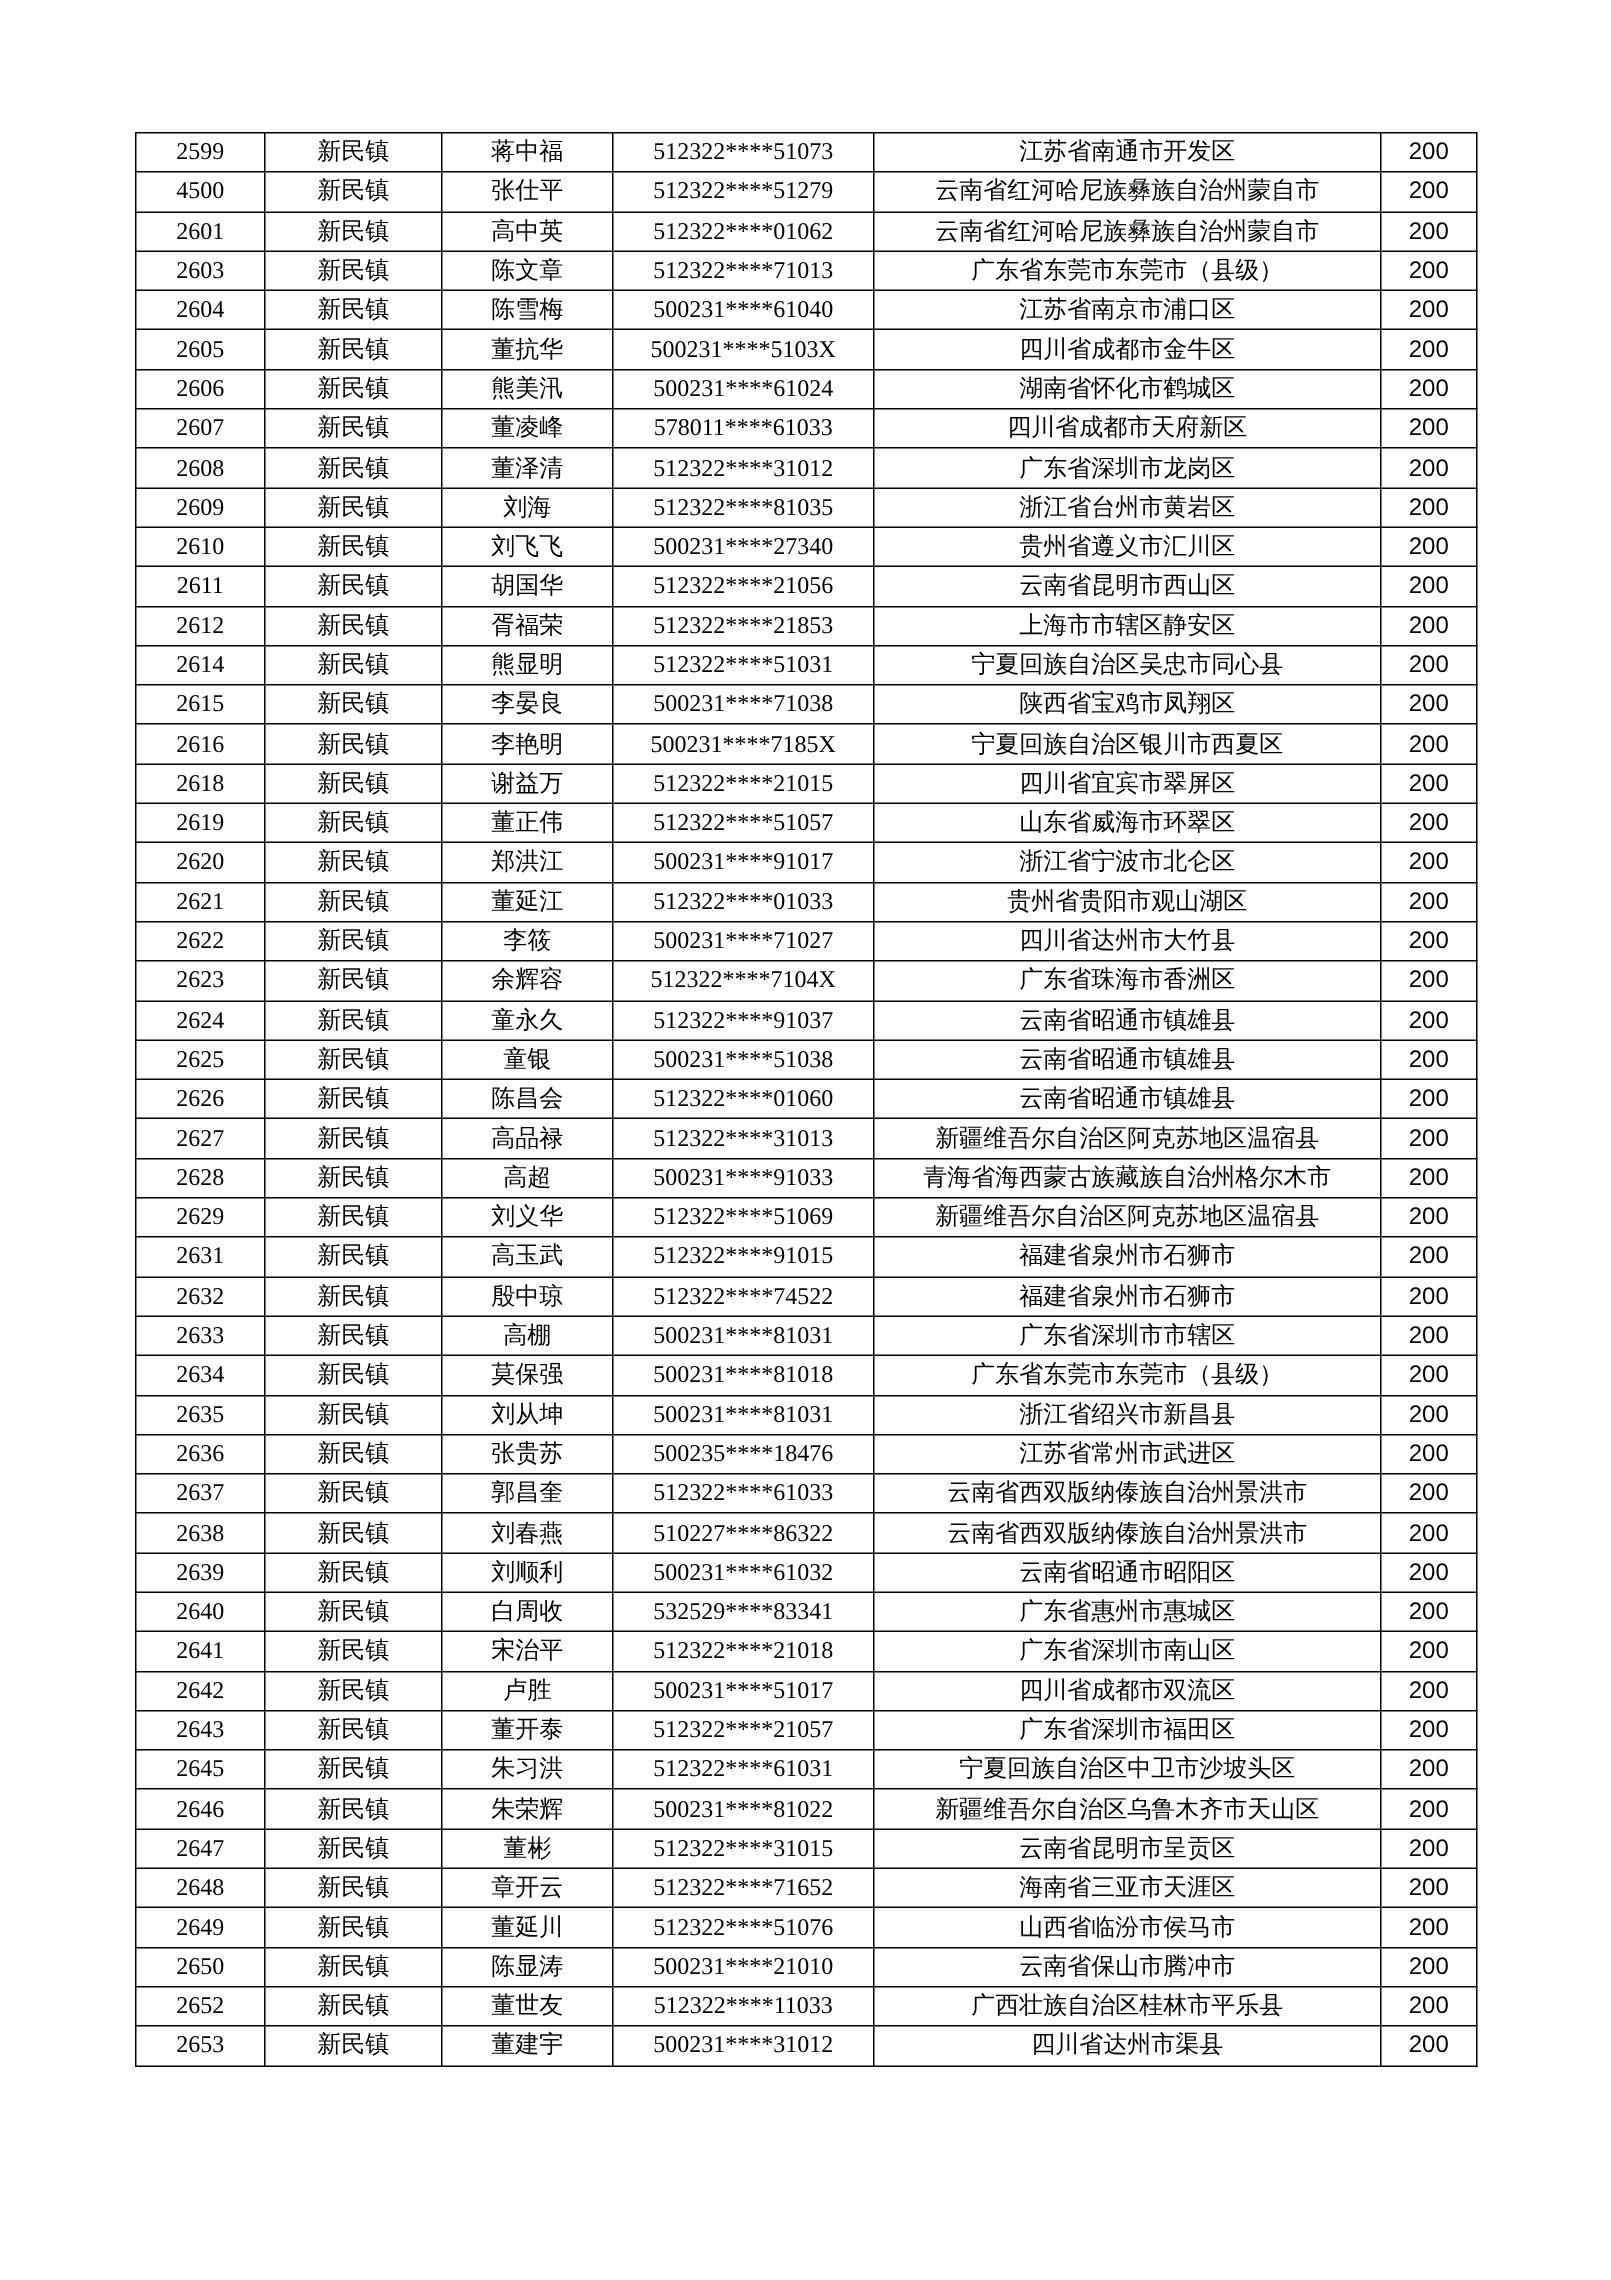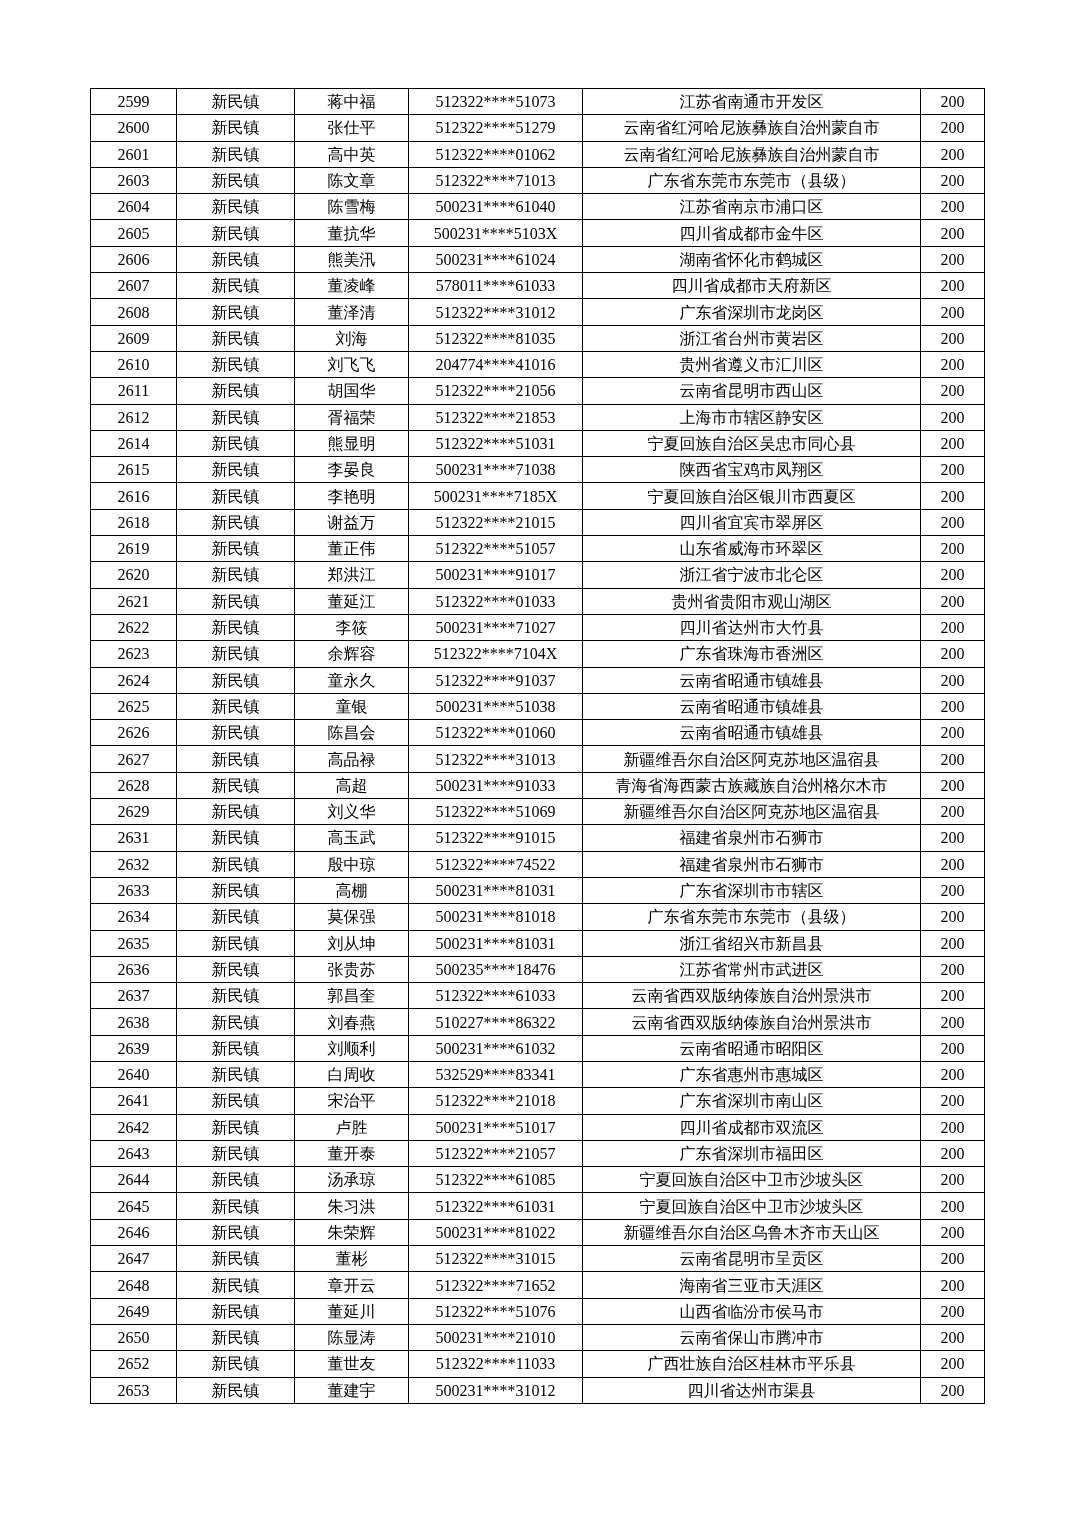--- a/index.html
+++ b/index.html
@@ -39,21 +39,21 @@
   col.c-index { width: 86px; }
   col.c-town  { width: 118px; }
   col.c-name  { width: 114px; }
   col.c-id    { width: 174px; }
   col.c-addr  { width: 338px; }
   col.c-amt   { width: 64px; }
 
   td.cell-index { font-family: "Liberation Serif", serif; }
   td.cell-id    { font-family: Liberation Serif, serif; letter-spacing: 0px; }
   td.cell-addr  { font-size: 15.5px; }
-  td.cell-amt   { font-family: Liberation Serif, serif; }
+  td.cell-amt   { font-family: Liberation Sans, sans-serif; }
 </style>
 </head>
 <body>
 
 <div class="page">
   <table class="data-table">
     <colgroup>
       <col class="c-index">
       <col class="c-town">
       <col class="c-name">
@@ -64,21 +64,21 @@
     <tbody>
         <tr>
           <td class="cell-index">2599</td>
           <td class="cell-town">新民镇</td>
           <td class="cell-name">蒋中福</td>
           <td class="cell-id">512322****51073</td>
           <td class="cell-addr">江苏省南通市开发区</td>
           <td class="cell-amt">200</td>
         </tr>
         <tr>
-          <td class="cell-index">2600</td>
+          <td class="cell-index">4500</td>
           <td class="cell-town">新民镇</td>
           <td class="cell-name">张仕平</td>
           <td class="cell-id">512322****51279</td>
           <td class="cell-addr">云南省红河哈尼族彝族自治州蒙自市</td>
           <td class="cell-amt">200</td>
         </tr>
         <tr>
           <td class="cell-index">2601</td>
           <td class="cell-town">新民镇</td>
           <td class="cell-name">高中英</td>
@@ -139,21 +139,21 @@
           <td class="cell-town">新民镇</td>
           <td class="cell-name">刘海</td>
           <td class="cell-id">512322****81035</td>
           <td class="cell-addr">浙江省台州市黄岩区</td>
           <td class="cell-amt">200</td>
         </tr>
         <tr>
           <td class="cell-index">2610</td>
           <td class="cell-town">新民镇</td>
           <td class="cell-name">刘飞飞</td>
-          <td class="cell-id">204774****41016</td>
+          <td class="cell-id">500231****27340</td>
           <td class="cell-addr">贵州省遵义市汇川区</td>
           <td class="cell-amt">200</td>
         </tr>
         <tr>
           <td class="cell-index">2611</td>
           <td class="cell-town">新民镇</td>
           <td class="cell-name">胡国华</td>
           <td class="cell-id">512322****21056</td>
           <td class="cell-addr">云南省昆明市西山区</td>
           <td class="cell-amt">200</td>
@@ -381,28 +381,20 @@
           <td class="cell-id">500231****51017</td>
           <td class="cell-addr">四川省成都市双流区</td>
           <td class="cell-amt">200</td>
         </tr>
         <tr>
           <td class="cell-index">2643</td>
           <td class="cell-town">新民镇</td>
           <td class="cell-name">董开泰</td>
           <td class="cell-id">512322****21057</td>
           <td class="cell-addr">广东省深圳市福田区</td>
-          <td class="cell-amt">200</td>
-        </tr>
-        <tr>
-          <td class="cell-index">2644</td>
-          <td class="cell-town">新民镇</td>
-          <td class="cell-name">汤承琼</td>
-          <td class="cell-id">512322****61085</td>
-          <td class="cell-addr">宁夏回族自治区中卫市沙坡头区</td>
           <td class="cell-amt">200</td>
         </tr>
         <tr>
           <td class="cell-index">2645</td>
           <td class="cell-town">新民镇</td>
           <td class="cell-name">朱习洪</td>
           <td class="cell-id">512322****61031</td>
           <td class="cell-addr">宁夏回族自治区中卫市沙坡头区</td>
           <td class="cell-amt">200</td>
         </tr>

